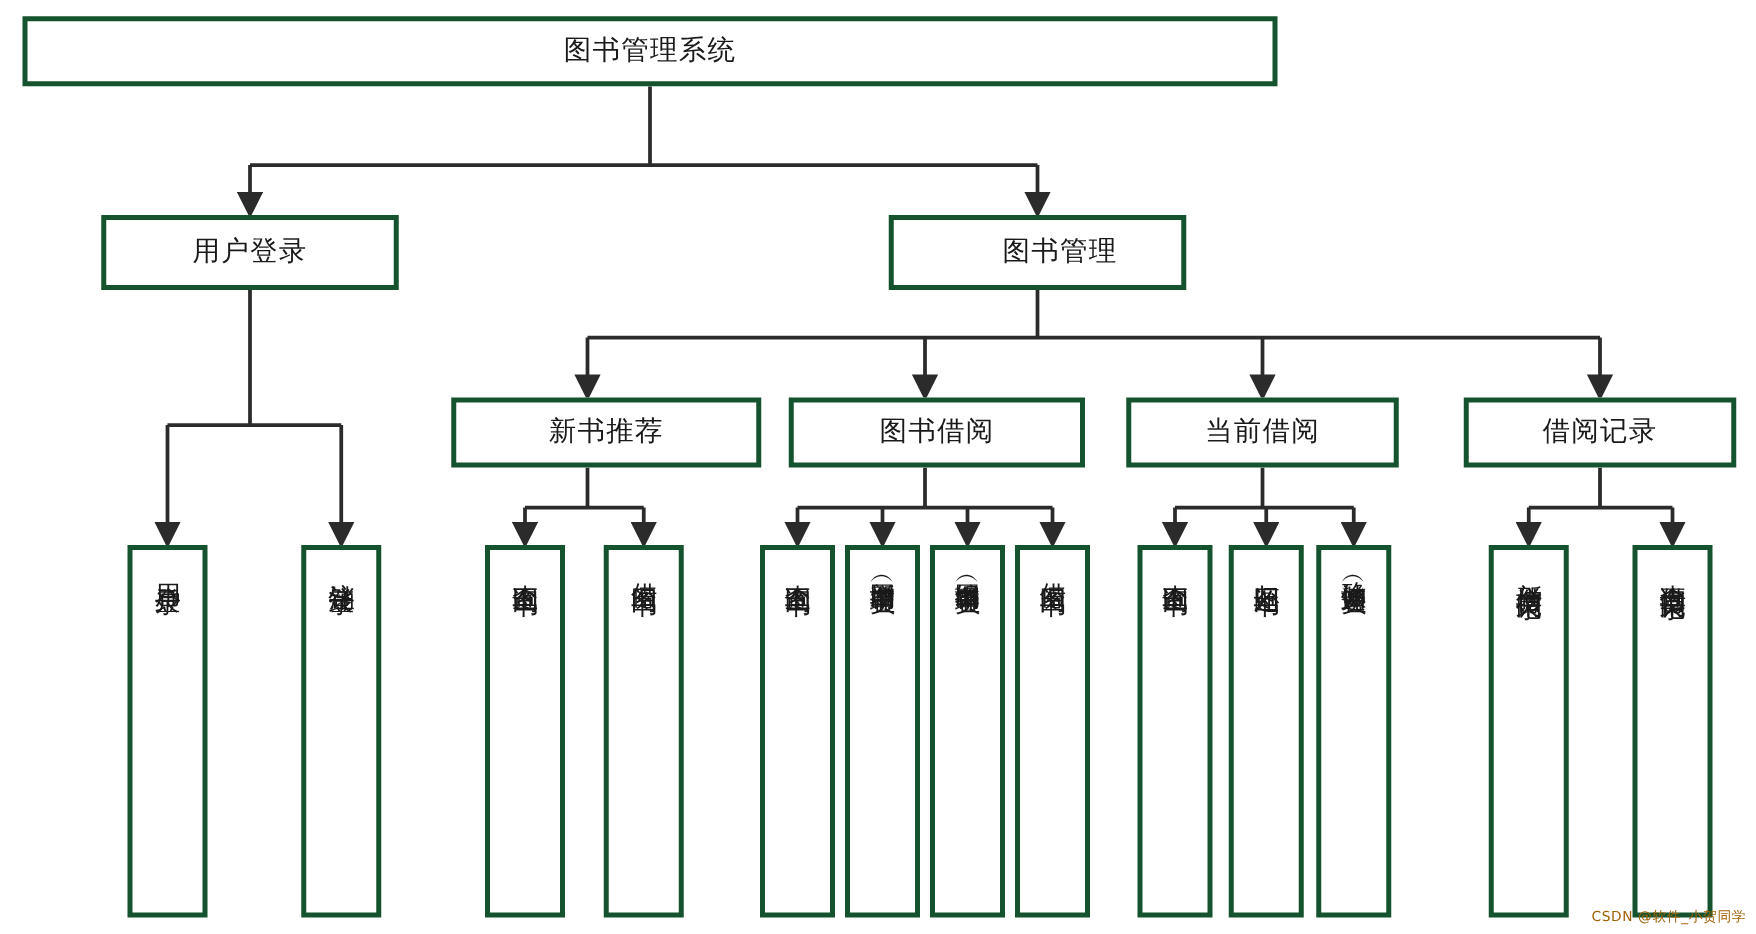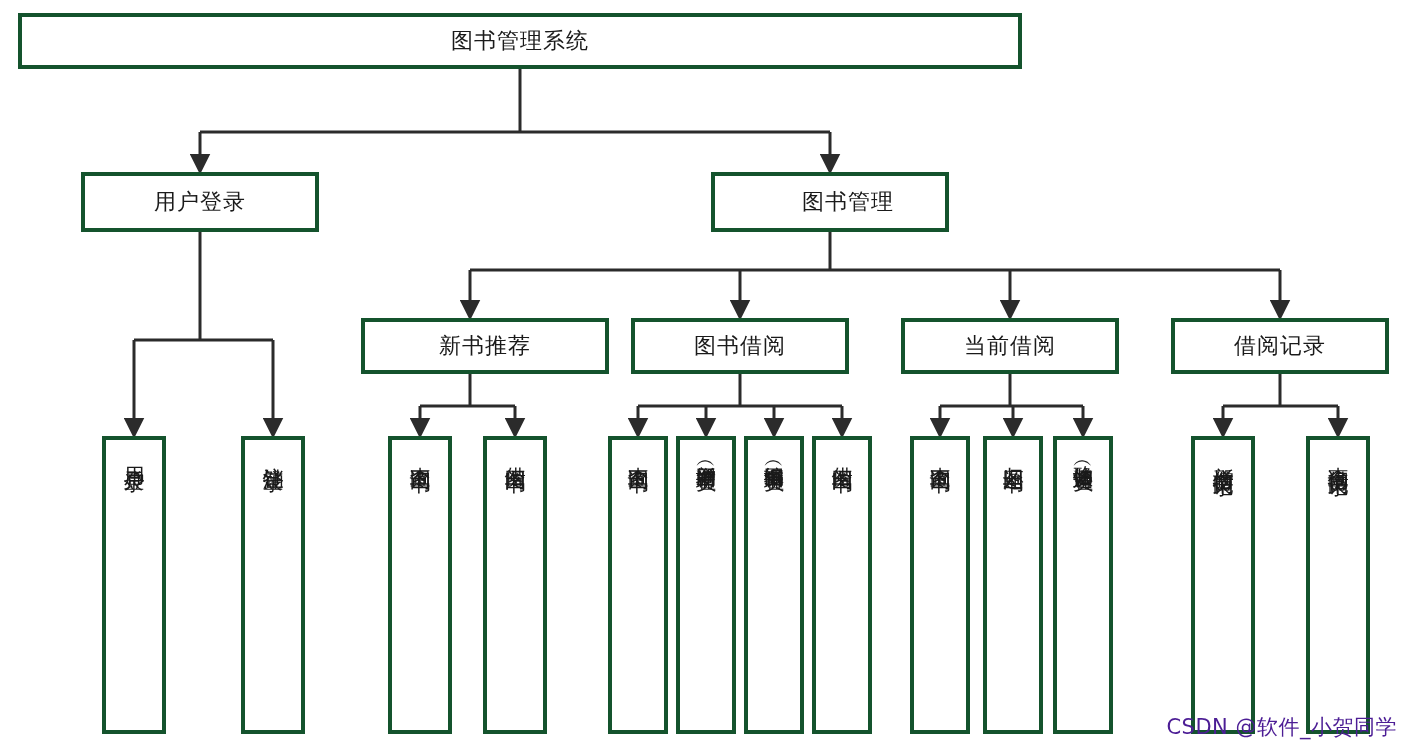--- a/index.html
+++ b/index.html
@@ -55,22 +55,22 @@
     color: #1a1a1a;
   }
   .vtext.small {
     font-size: 20px;
     letter-spacing: 1px;
   }
   #watermark {
     position: absolute;
     right: 8px;
     bottom: 6px;
-    font-size: 21px;
-    color: #4c1d95;
+    font-size: 11px;
+    color: #a16207;
     letter-spacing: 0.5px;
     white-space: nowrap;
     font-family: "DejaVu Sans", "Liberation Sans", sans-serif;
   }
 </style>
 </head>
 <body>
 
 <div id="canvas">
 
@@ -131,21 +131,21 @@
   <div class="node horizontal" style="left:81px; top:172px; width:238px; height:60px;">
     <span>用户登录</span>
   </div>
   <div class="node horizontal" style="left:711px; top:172px; width:238px; height:60px;padding-left:36px;">
     <span>图书管理</span>
   </div>
 
   <div class="node horizontal" style="left:361px; top:318px; width:248px; height:56px;">
     <span>新书推荐</span>
   </div>
-  <div class="node horizontal" style="left:631px; top:318px; width:218px; height:56px;align-items:center;">
+  <div class="node horizontal" style="left:631px; top:318px; width:237px; height:56px;align-items:center;">
     <span>图书借阅</span>
   </div>
   <div class="node horizontal" style="left:901px; top:318px; width:218px; height:56px;">
     <span>当前借阅</span>
   </div>
   <div class="node horizontal" style="left:1171px; top:318px; width:218px; height:56px;">
     <span>借阅记录</span>
   </div>
 
   <div class="node vertical" style="left:102px; top:436px; width:64px; height:298px;">

